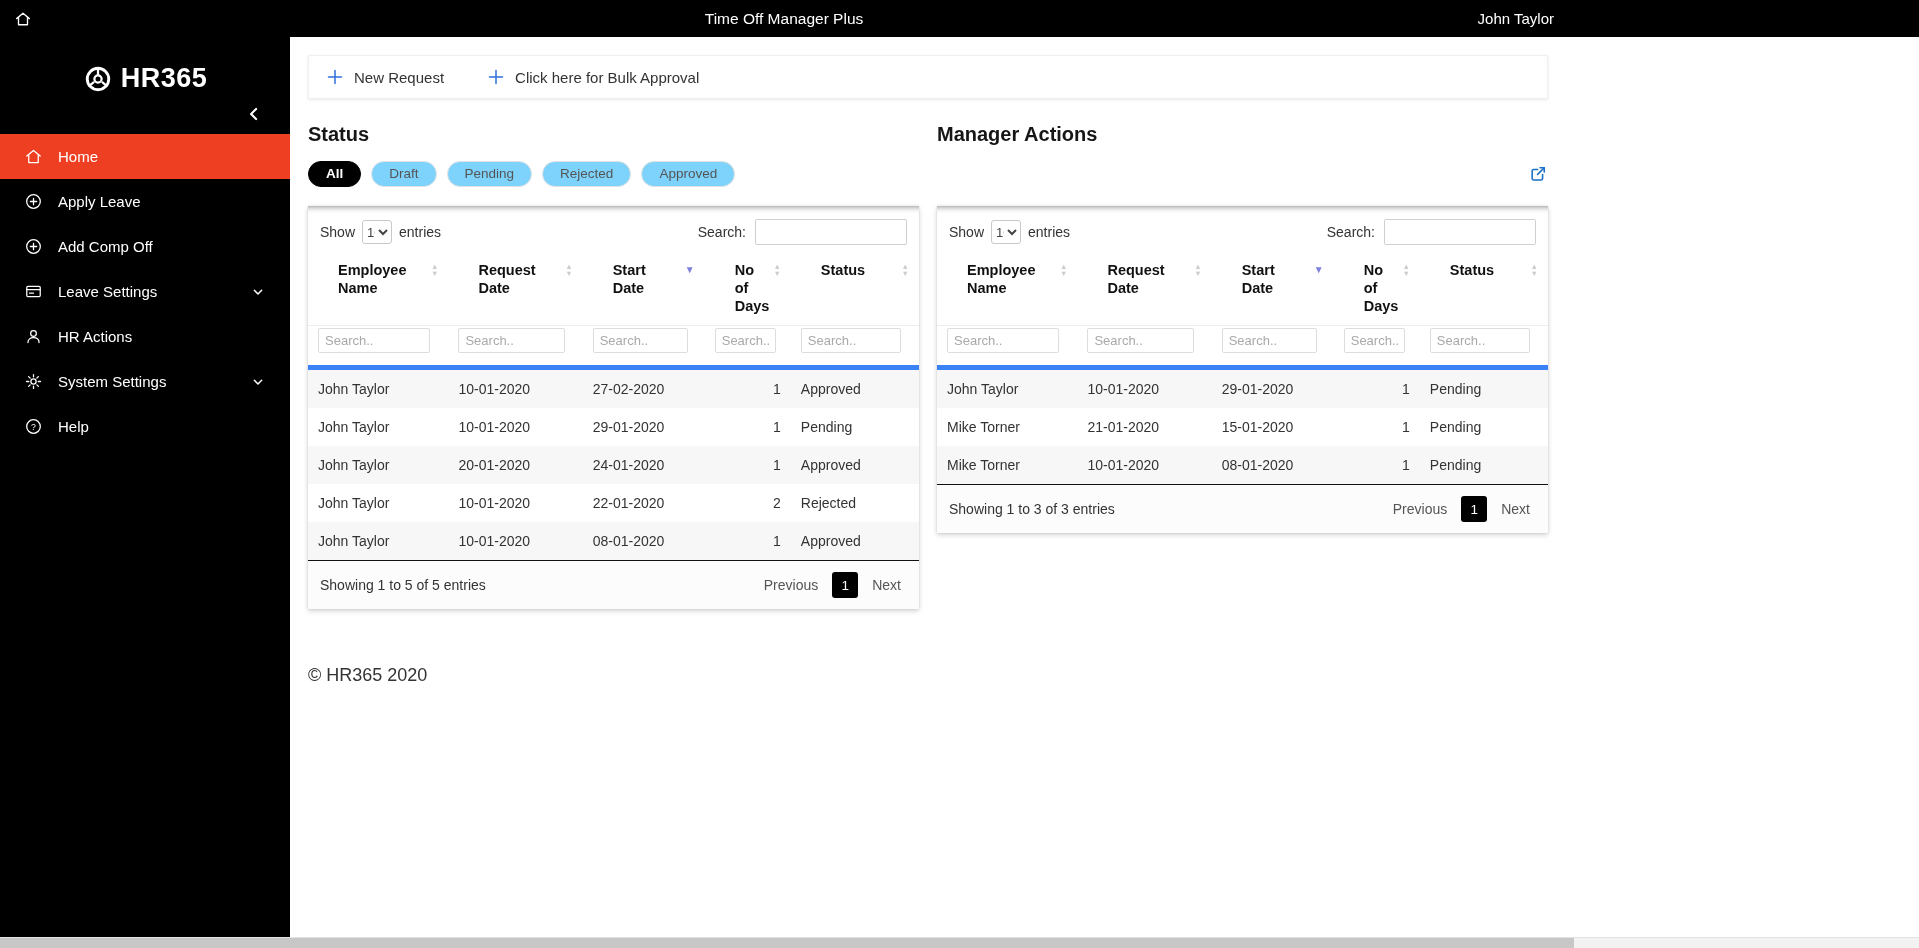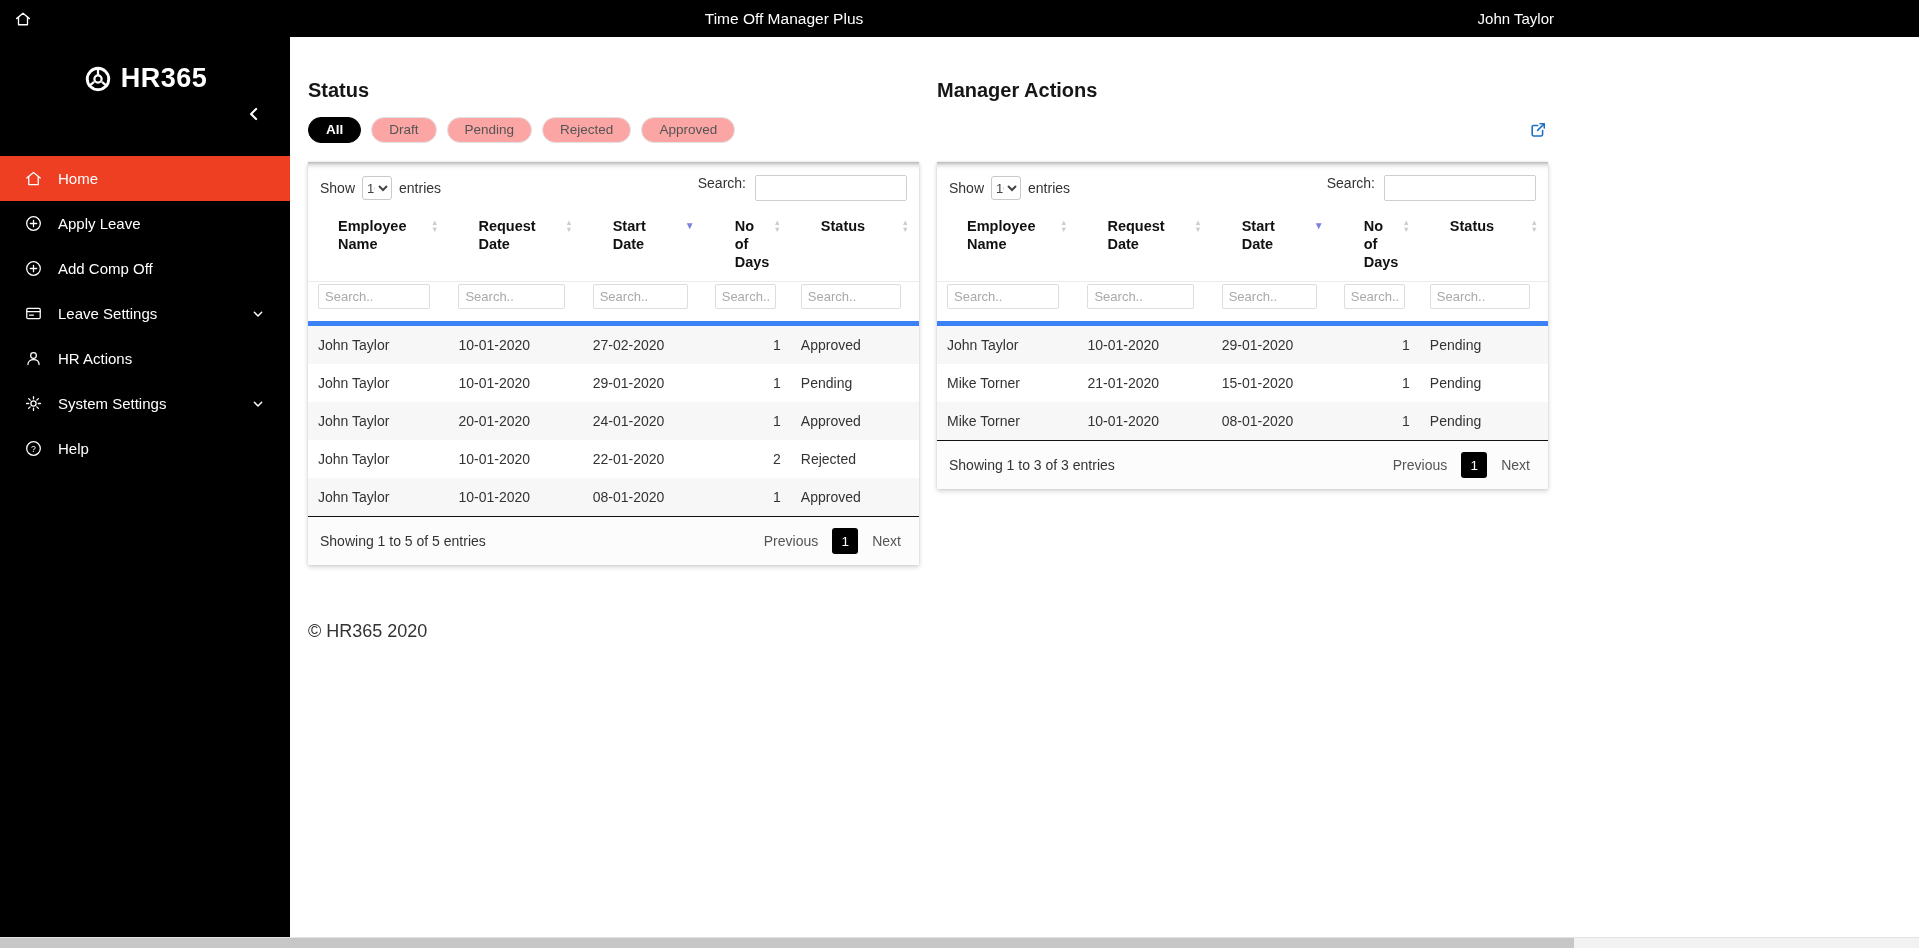--- a/index.html
+++ b/index.html
@@ -30,21 +30,21 @@
 
   
   .sidebar { flex: 0 0 290px; background: #000; color: #fff; }
   .logo-row {
     display: flex; align-items: center; justify-content: center;
     gap: 8px; padding: 26px 0 6px;
   }
   .logo-text { font-size: 27px; font-weight: 700; letter-spacing: 0.5px; }
   .collapse-row { display: flex; justify-content: flex-end; padding: 4px 26px 10px 0; }
   .collapse-btn { cursor: pointer; }
-  .nav { margin-top: 22px; }
+  .nav { margin-top: 0; }
   .nav-item {
     display: flex; align-items: center; gap: 15px;
     height: 45px; padding: 0 24px; font-size: 15px; cursor: pointer;
   }
   .nav-item.active { background: #ee3f23; }
   .nav-icon { width: 19px; height: 19px; flex: 0 0 19px; }
   .nav-caret { margin-left: auto; }
 
   
   .content { flex: 1; background: #fff; padding: 18px 0 0 18px; }
@@ -62,21 +62,21 @@
     font-size: 15px; color: #333; cursor: pointer; padding: 0;
   }
 
   .panels { display: flex; gap: 18px; margin-top: 24px; }
   .panel { flex: 1; min-width: 0; }
   .panel-title { margin: 0 0 14px; font-size: 20px; font-weight: 700; color: #161616; }
 
   .filter-row { display: flex; gap: 10px; align-items: center; height: 28px; margin-bottom: 18px; }
   .filter-pill {
     font-family: inherit; font-size: 13.5px; color: #555;
-    background: #fca5a5; border: 1px solid #e2e2e2; border-radius: 15px;
+    background: #7dd3fc; border: 1px solid #e2e2e2; border-radius: 15px;
     padding: 5px 17px; cursor: pointer; line-height: 1;
   }
   .filter-pill.active { background: #000; color: #fff; border-color: #000; font-weight: 700; }
 
   .panel-actions { display: flex; justify-content: flex-end; align-items: center; height: 28px; margin-bottom: 18px; }
   .external-link { cursor: pointer; }
 
   
   .table-card {
     background: #fff;
@@ -87,21 +87,21 @@
   .table-controls {
     display: flex; justify-content: space-between; align-items: center;
     padding: 13px 12px 10px; font-size: 14px; color: #333;
   }
   .length-control { display: flex; align-items: center; gap: 7px; }
   .length-control select {
     font-family: inherit; font-size: 13px; color: #444;
     border: 1px solid #c9c9c9; border-radius: 3px; background: #fff;
     width: 30px; height: 24px; cursor: pointer;
   }
-  .search-control { display: flex; align-items: flex-start; gap: 9px; }
+  .search-control { display: flex; align-items: center; gap: 9px; }
   .search-control input {
     border: 1px solid #cfcfcf; border-radius: 2px;
     height: 26px; width: 152px; padding: 0 6px; font-family: inherit; font-size: 13px;
   }
 
   table.data-table { width: 100%; border-collapse: collapse; font-size: 14px; border-bottom: 1px solid #111; }
   .data-table thead th { text-align: left; vertical-align: top; }
   .header-row th { padding: 6px 10px 10px; font-weight: 700; color: #111; font-size: 14.5px; border-bottom: 1px solid #ececec; }
   .th-inner { display: flex; align-items: flex-start; justify-content: space-between; gap: 4px; margin-left: 20px; }
   .th-label { line-height: 1.25; }
@@ -262,20 +262,38 @@
         </span>
         <span class="nav-label">Help</span>
       </div>
 
     </nav>
   </aside>
 
   <main class="content">
     <div class="content-inner">
 
+      <div class="toolbar-card">
+        <button class="toolbar-action">
+          <span>
+            <svg width="16" height="16" viewBox="0 0 16 16" fill="none" stroke="#2e6fdb" stroke-width="1.5" stroke-linecap="round">
+              <path d="M8 1.5 V14.5 M1.5 8 H14.5"></path>
+            </svg>
+          </span>
+          <span>New Request</span>
+        </button>
+        <button class="toolbar-action">
+          <span>
+            <svg width="16" height="16" viewBox="0 0 16 16" fill="none" stroke="#2e6fdb" stroke-width="1.5" stroke-linecap="round">
+              <path d="M8 1.5 V14.5 M1.5 8 H14.5"></path>
+            </svg>
+          </span>
+          <span>Click here for Bulk Approval</span>
+        </button>
+      </div>
 
       <div class="panels">
 
         <section class="panel">
           <h2 class="panel-title">Status</h2>
 
           <div class="filter-row">
             <button class="filter-pill active">All</button>
             <button class="filter-pill">Draft</button>
             <button class="filter-pill">Pending</button>

